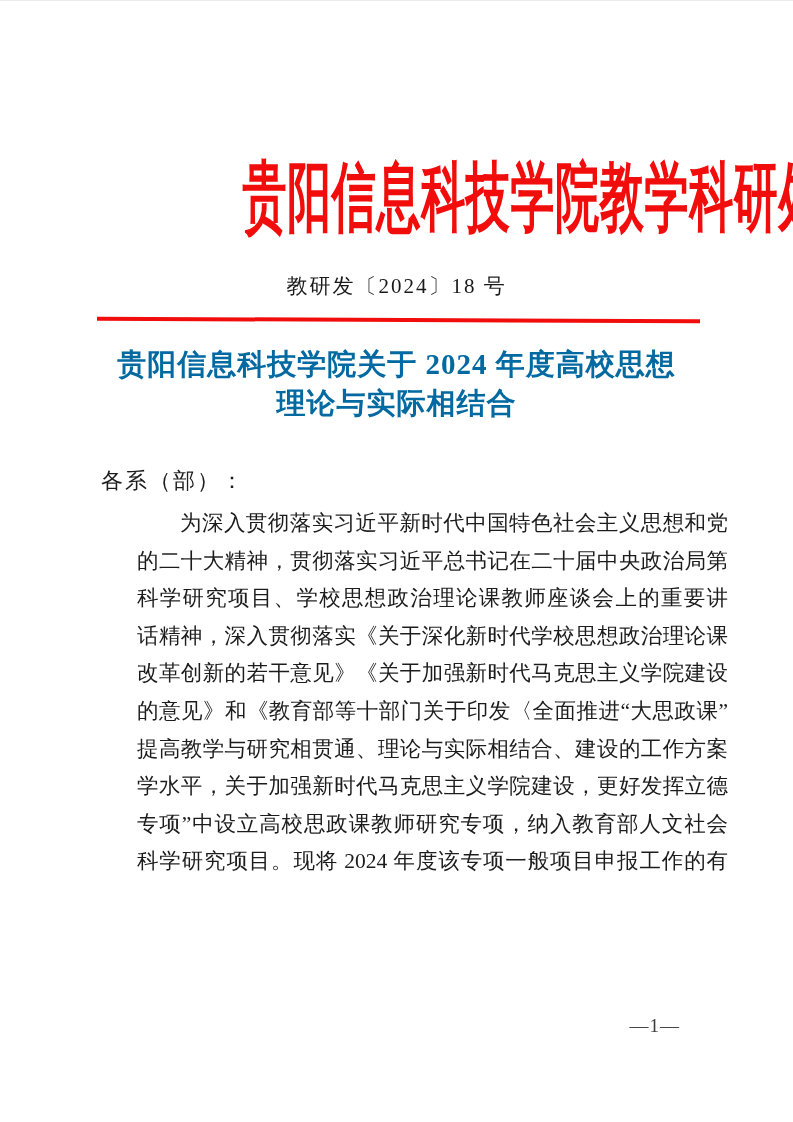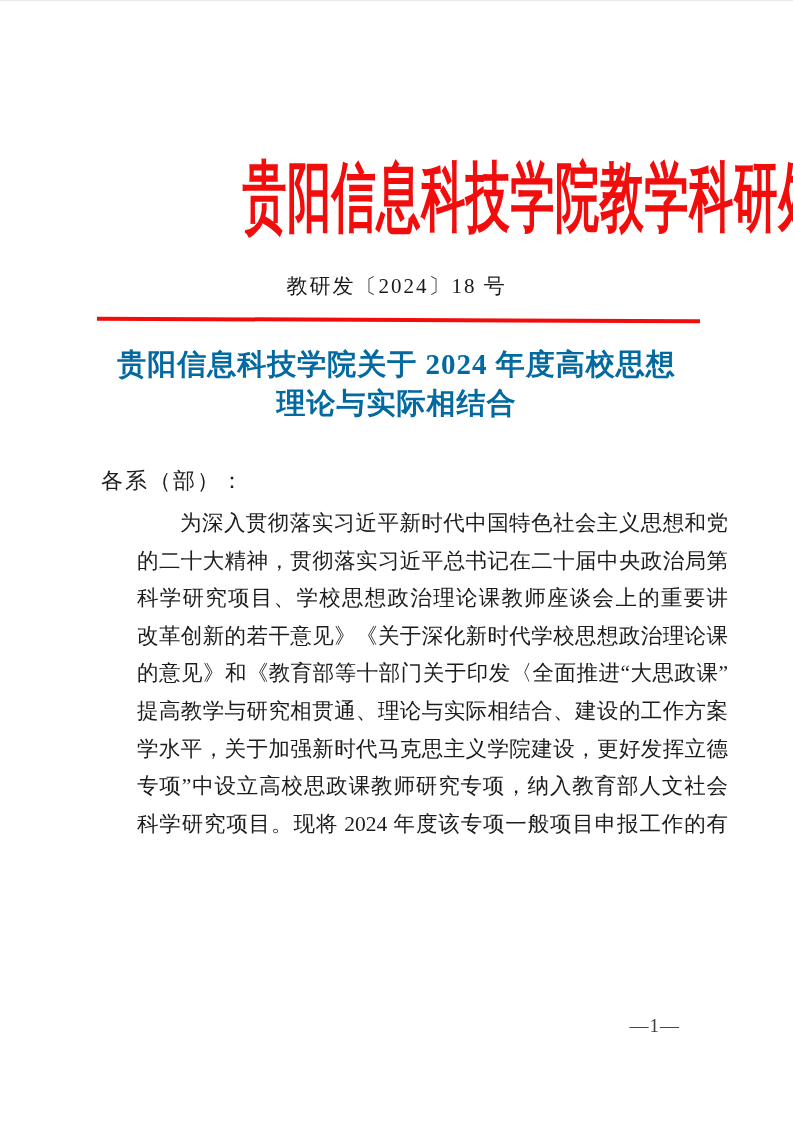--- a/index.html
+++ b/index.html
@@ -127,21 +127,22 @@
     <div>贵阳信息科技学院关于 2024 年度高校思想</div>
     <div>理论与实际相结合</div>
   </div>
 
   <div class="salutation">各系（部）：</div>
 
   <div class="body-block">
     <div class="body-line indent">为深入贯彻落实习近平新时代中国特色社会主义思想和党</div>
     <div class="body-line">的二十大精神，贯彻落实习近平总书记在二十届中央政治局第</div>
     <div class="body-line">科学研究项目、学校思想政治理论课教师座谈会上的重要讲</div>
-    <div class="body-line">改革创新的若干意见》《关于深化新时代学校思想政治理论课</div>
+    <div class="body-line">话精神，深入贯彻落实《关于深化新时代学校思想政治理论课</div>
+    <div class="body-line">改革创新的若干意见》《关于加强新时代马克思主义学院建设</div>
     <div class="body-line">的意见》和《教育部等十部门关于印发〈全面推进“大思政课”</div>
     <div class="body-line">提高教学与研究相贯通、理论与实际相结合、建设的工作方案</div>
     <div class="body-line">学水平，关于加强新时代马克思主义学院建设，更好发挥立德树</div>
     <div class="body-line">专项”中设立高校思政课教师研究专项，纳入教育部人文社会</div>
     <div class="body-line">科学研究项目。现将 2024 年度该专项一般项目申报工作的有关</div>
   </div>
 
   <div class="page-number">—1—</div>
 
 </div>

